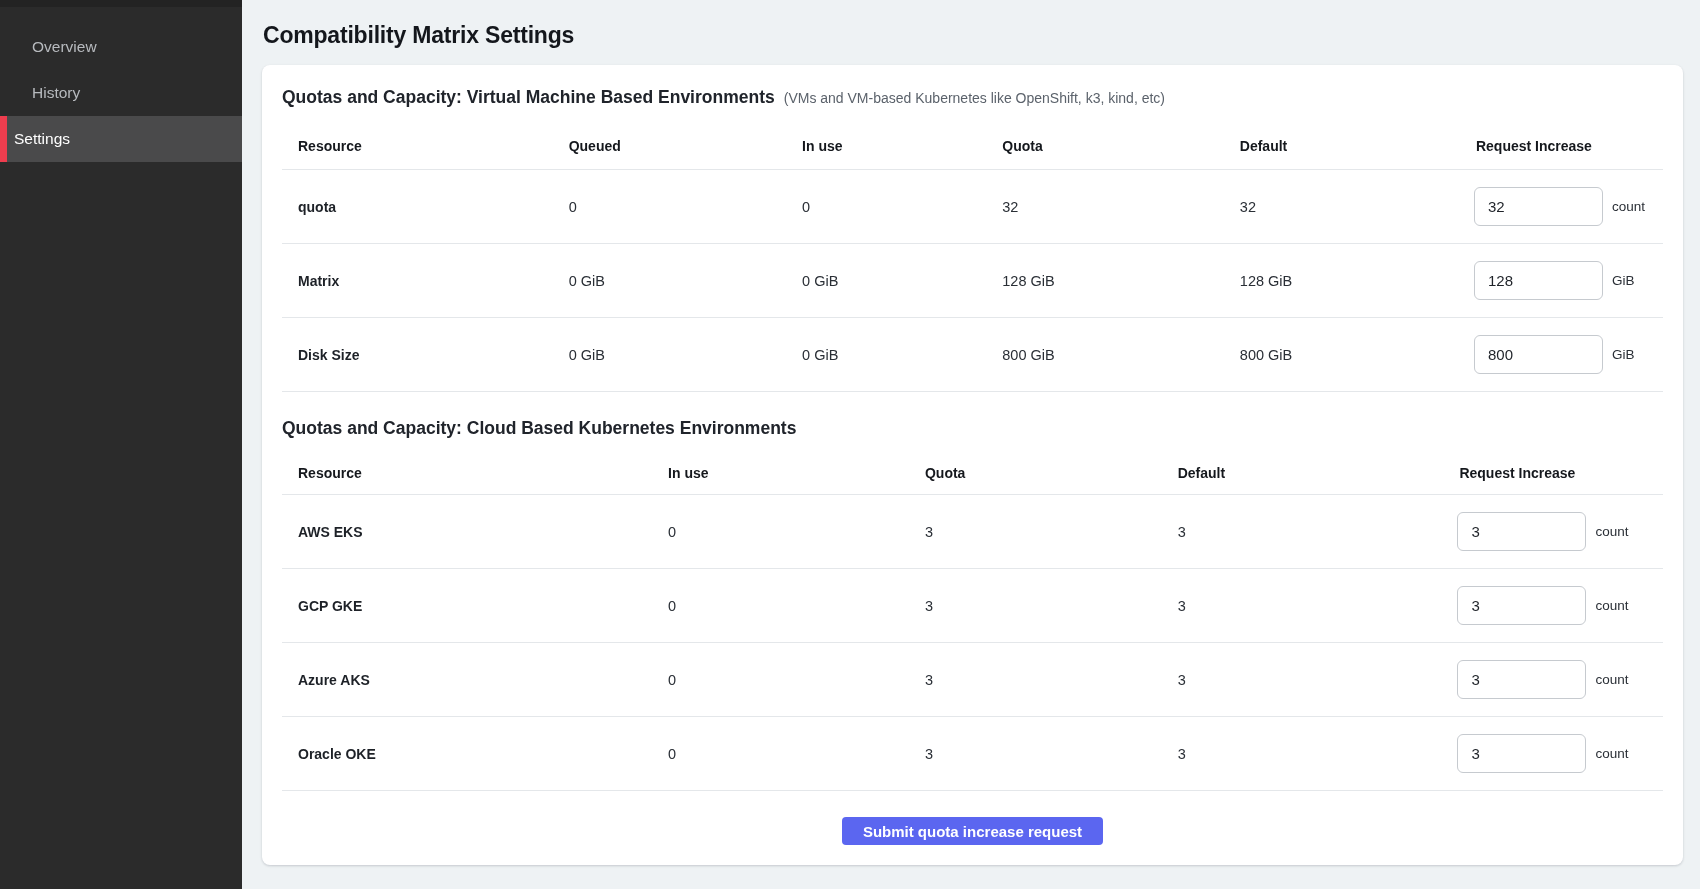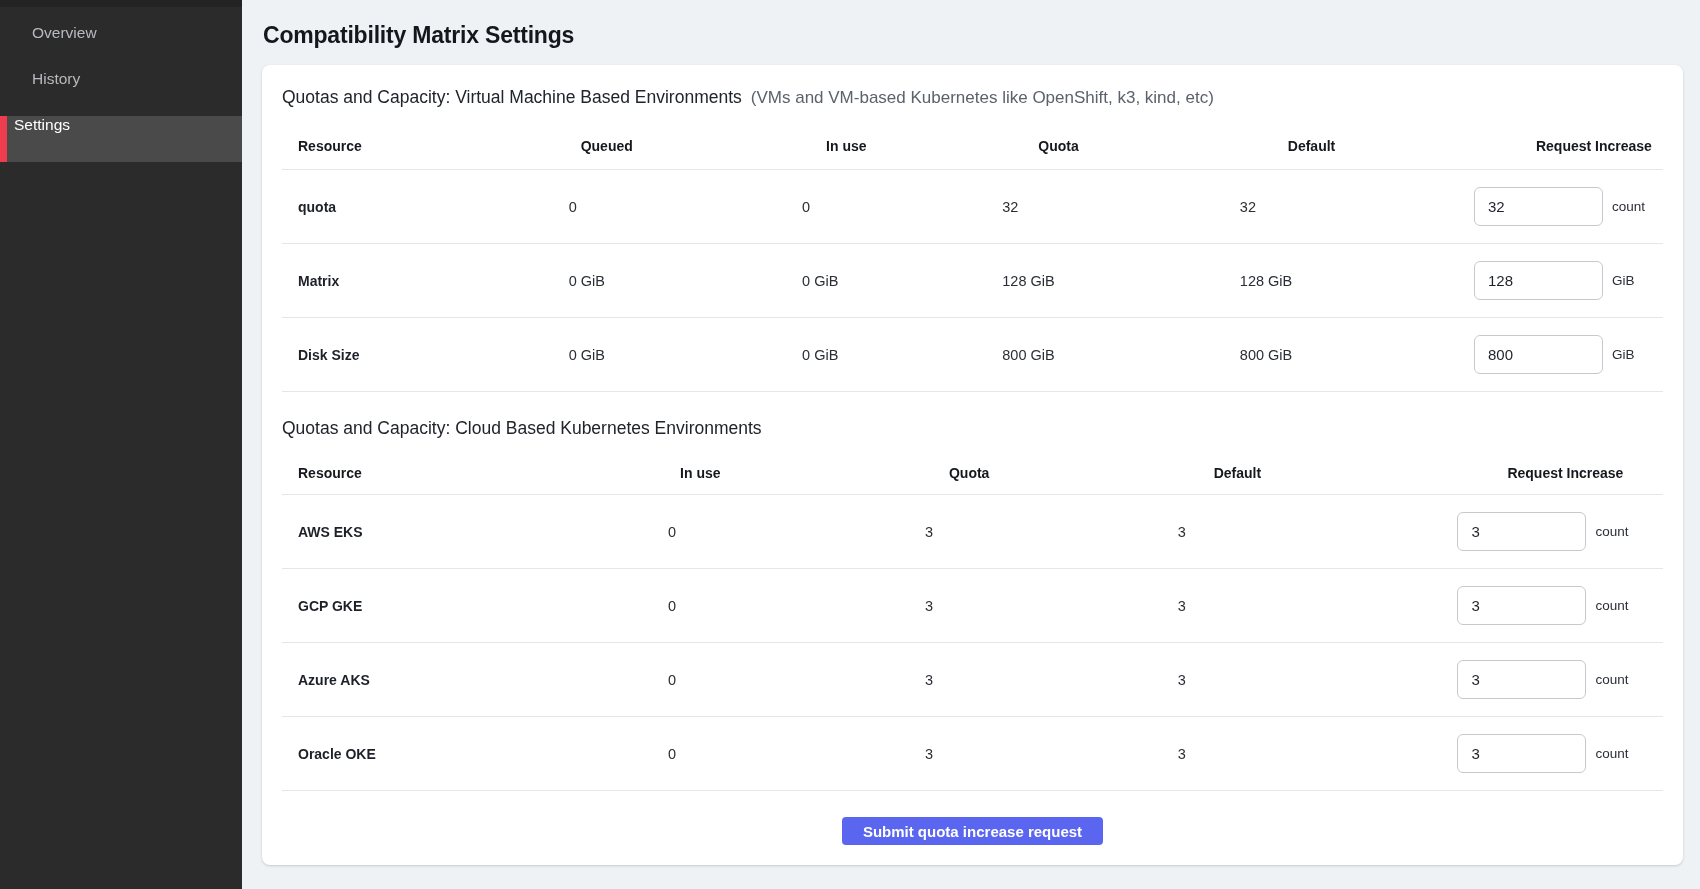--- a/index.html
+++ b/index.html
@@ -17,21 +17,21 @@
     background: #2b2b2b;
     padding-top: 24px;
   }
   .sidebar::before {
     content: ""; position: absolute; top: 0; left: 0; right: 0;
     height: 7px; background: #232323;
   }
   .nav-item {
     position: relative;
     height: 46px;
-    display: flex; align-items: flex-start;
+    display: flex; align-items: center;
     padding-left: 32px;
     font-size: 15.5px;
     color: #b7babe;
     cursor: pointer;
   }
   .nav-item.active {
     background: #4a4a4b;
     color: #ffffff;
     padding-left: 14px;
   }
@@ -63,39 +63,39 @@
     padding: 20px 0 20px 0;
   }
   .card-inner { padding: 0 20px; }
 
   .section-title-row {
     display: flex; align-items: baseline; gap: 9px;
     margin: 2px 0 14px 0;
   }
   .section-title {
     font-size: 17.5px;
-    font-weight: 400;
+    font-weight: 700;
     color: #20242b;
   }
   .section-subtitle {
-    font-size: 17px;
+    font-size: 14px;
     color: #5b626b;
     font-weight: 400;
   }
   .section-2 .section-title-row { margin-top: 26px; margin-bottom: 12px; }
 
   
   .trow {
     display: grid;
     align-items: center;
     border-bottom: 1px solid #e4e7ea;
   }
   .t1 { grid-template-columns: 19.6% 16.9% 14.5% 17.2% 17.1% auto; }
   .t2 { grid-template-columns: 26.8% 18.6% 18.3% 20.4% auto; }
-  .thead { height: 48px; gap: 12px; }
+  .thead { height: 48px; }
   .t2.thead { height: 44px; }
   .tbody { height: 74px; }
   .cell { padding-left: 16px; font-size: 14.5px; color: #2a2f36; }
   .thead .cell { font-size: 14px; font-weight: 700; color: #15181d; }
   .cell.resource { font-weight: 600; color: #1d2127; font-size: 14px; }
   .cell.req { display: flex; align-items: center; padding-left: 14px; }
   .qinput {
     width: 129px; height: 39px;
     border: 1px solid #c6cacf;
     border-radius: 6px;

